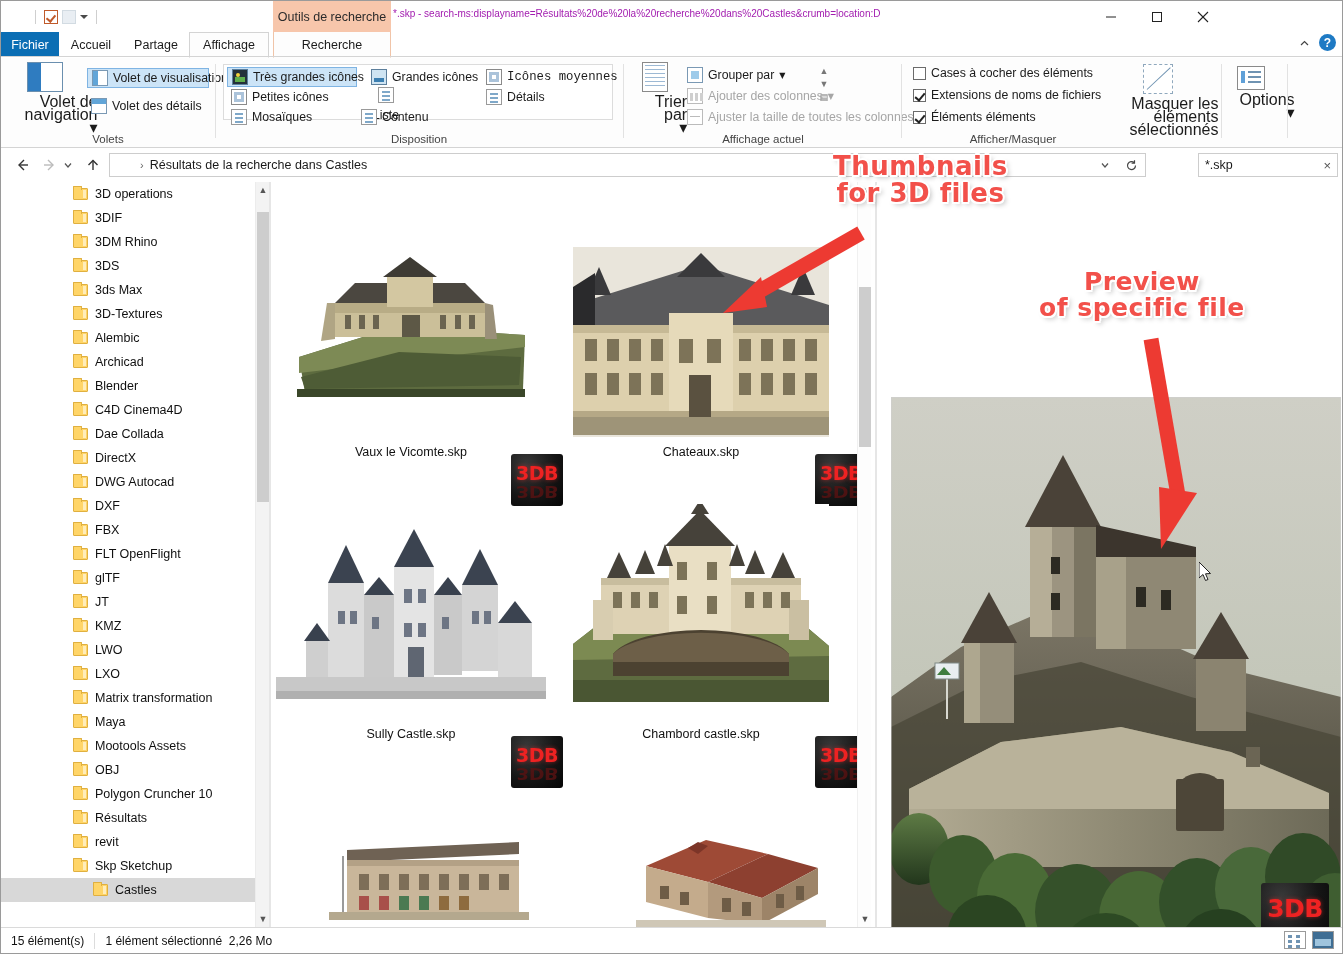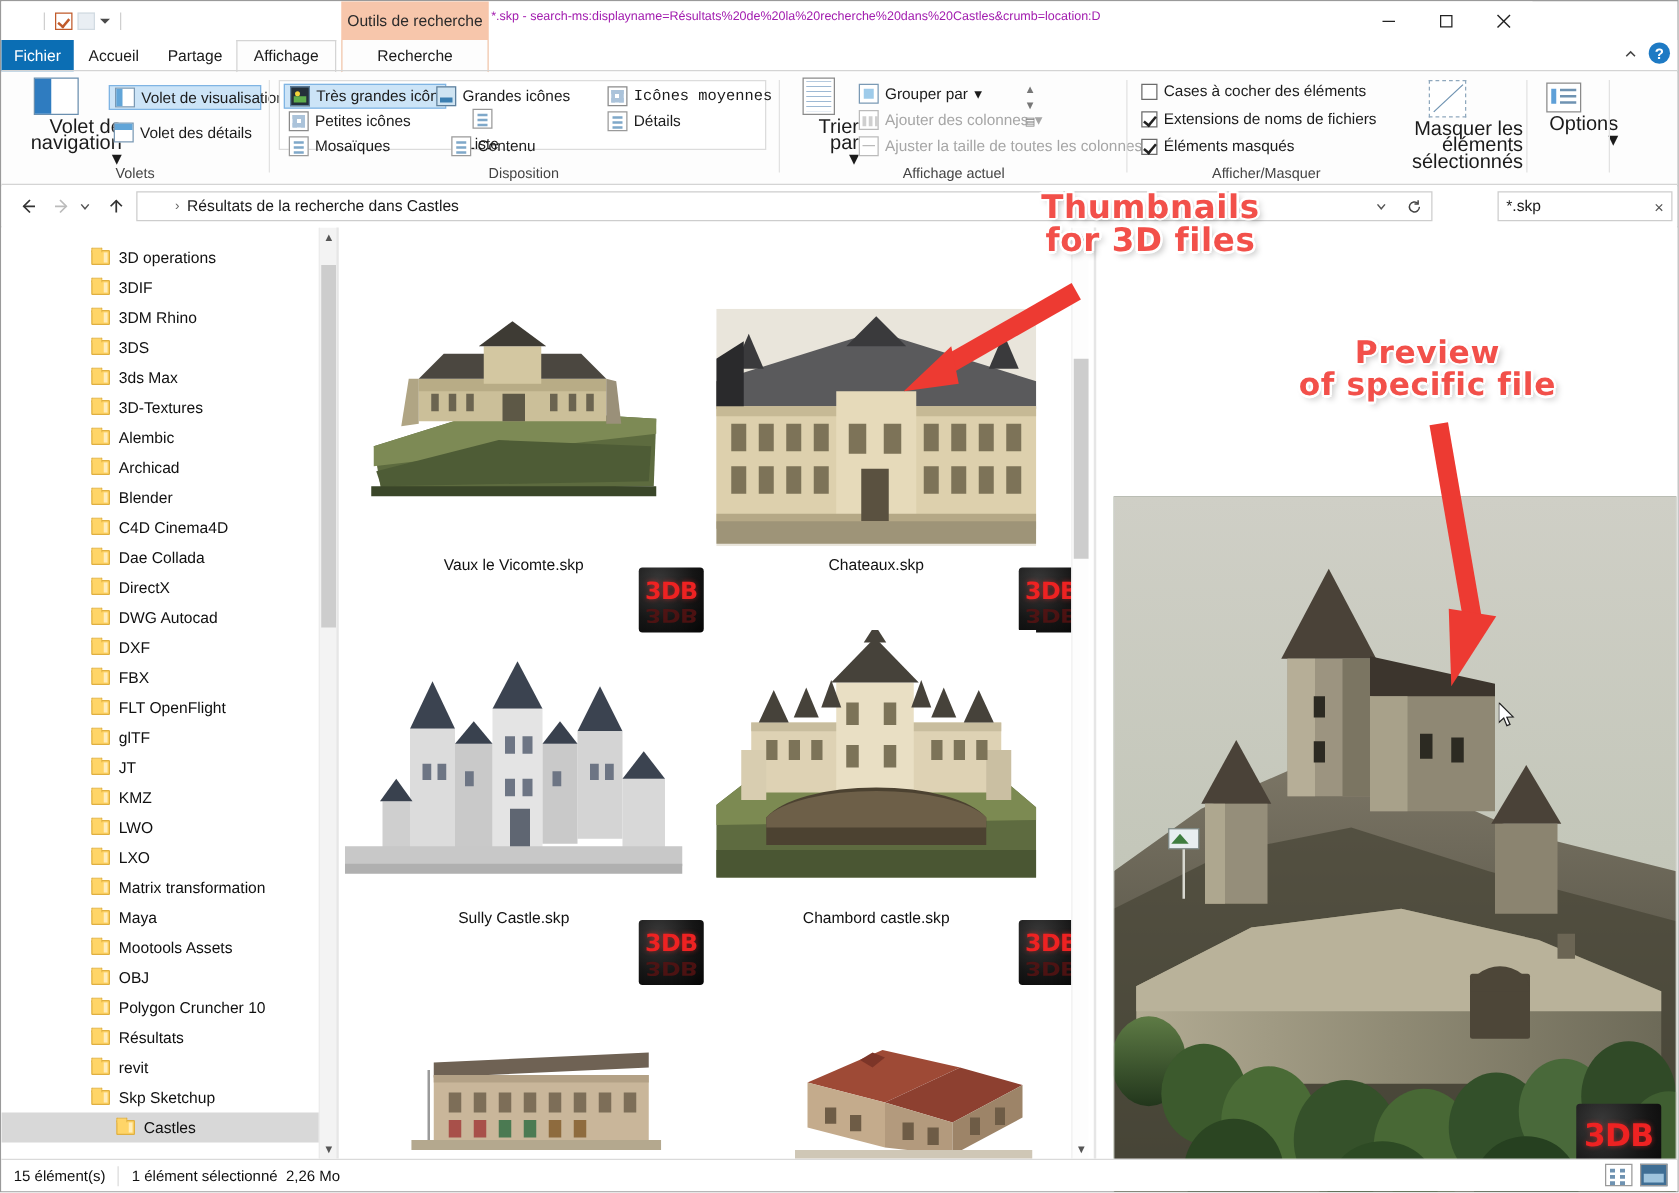--- a/index.html
+++ b/index.html
@@ -179,21 +179,21 @@
   .searchbox .txt{font-size:12.5px;color:#1a1a1a;}
   .searchbox .x{font-size:13px;color:#555;}
 
   
   .main{
     position:absolute;top:181px;left:0;width:1341px;height:745px;background:#fff;
   }
   .navpane{
     position:absolute;left:0;top:0;width:268px;height:745px;background:#ffffff;overflow:hidden;
   }
-  .tree{position:absolute;left:0;top:12px;width:268px;}
+  .tree{position:absolute;left:0;top:0;width:268px;}
   .titem{
     height:24px;display:flex;align-items:center;gap:7px;padding-left:72px;font-size:12.5px;color:#101010;
   }
   .titem.sub{padding-left:92px;}
   .titem.sel{background:#d8d8d8;}
   .fold{
     width:15px;height:12px;flex:0 0 auto;position:relative;
     background:#ffd568;border:1px solid #e0b040;border-radius:1px;
   }
   .fold::before{
@@ -374,21 +374,21 @@
       <div class="gtitle">Volets</div>
     </div>
     <div class="gdiv" style="left:214px;"></div>
 
     <div class="rgroup" style="left:216px;width:404px;">
       <div class="dispbox" style="left:6px;"></div>
       <div class="rowbtn sel" style="left:10px;top:9px;width:130px;">
         <span class="mini img"></span>
         <span>Très grandes icônes</span>
       </div>
-      <div class="rowbtn" style="left:128px;top:9px;">
+      <div class="rowbtn" style="left:150px;top:9px;">
         <span class="mini imgb"></span>
         <span>Grandes icônes</span>
       </div>
       <div class="rowbtn" style="left:265px;top:9px;font-family:Liberation Mono, monospace;">
         <span class="mini grid"></span>
         <span>Icônes moyennes</span>
       </div>
       <div class="rowbtn" style="left:10px;top:29px;">
         <span class="mini grid"></span>
         <span>Petites icônes</span>
@@ -449,21 +449,21 @@
       <div class="rowbtn" style="left:6px;top:5px;">
         <span class="cbx"></span>
         <span>Cases à cocher des éléments</span>
       </div>
       <div class="rowbtn" style="left:6px;top:27px;">
         <span class="cbx on"></span>
         <span>Extensions de noms de fichiers</span>
       </div>
       <div class="rowbtn" style="left:6px;top:49px;">
         <span class="cbx on"></span>
-        <span>Éléments masqués</span>
+        <span>Éléments éléments</span>
       </div>
       <div class="bigbtn" style="left:200px;width:110px;top:6px;">
         <span class="hideico"></span>
         <span class="lbl">
           <span>Masquer les éléments</span><br>
           <span>sélectionnés</span>
         </span>
       </div>
       <div class="gdiv" style="left:318px;top:6px;"></div>
       <div class="bigbtn" style="left:320px;width:56px;top:8px;">

